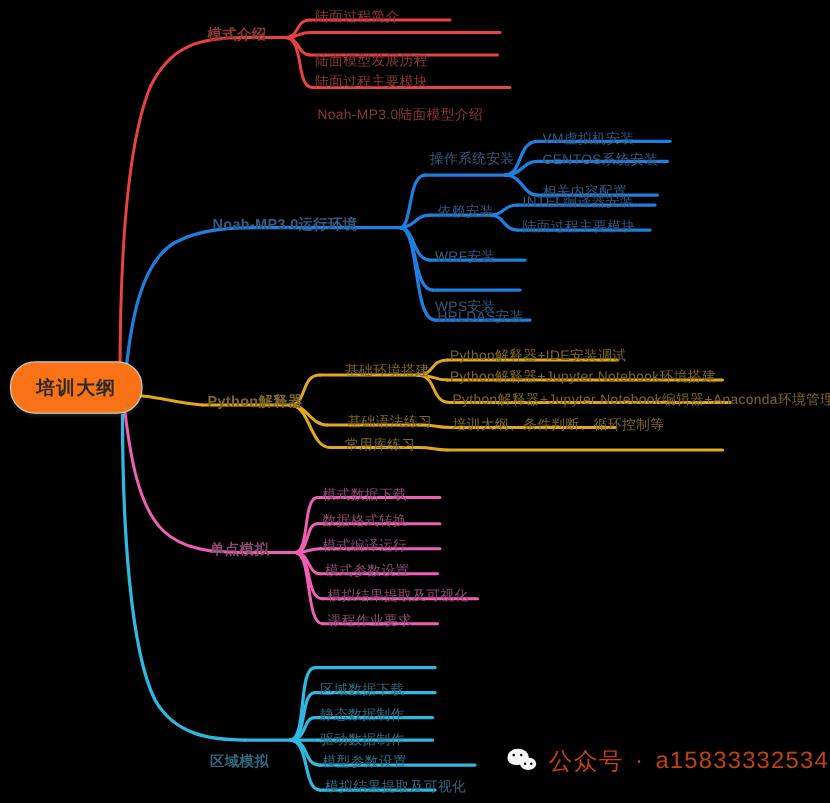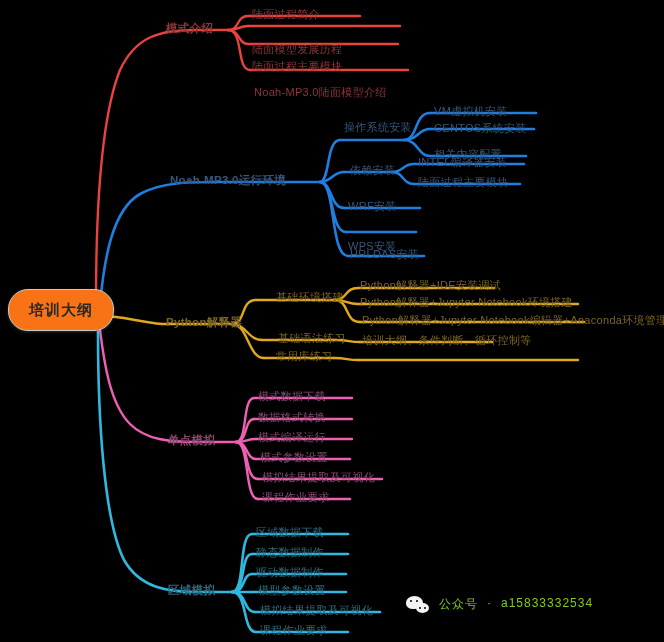--- a/index.html
+++ b/index.html
@@ -7,31 +7,31 @@
        font-family:"Liberation Sans","DejaVu Sans",sans-serif;}
   #stage{position:relative;width:664px;height:642px;background:#000;}
   svg.wires{position:absolute;left:0;top:0;width:664px;height:642px;pointer-events:none;}
 
   .node{position:absolute;white-space:nowrap;font-size:11px;line-height:14px;
         letter-spacing:.3px;transform:translateY(-50%);}
   .node.red   {color:#8d3636;}
   .node.blue  {color:#35587f;}
   .node.gold  {color:#7d6524;}
   .node.pink  {color:#8a4a72;text-align:center;}
-  .node.cyan  {color:#2f6a80;}
+  .node.cyan  {color:#2f6a80;margin-top:20px;}
   .node.brk   {font-size:11.5px;font-weight:bold;}
 
   .root{position:absolute;left:8px;top:289px;width:104px;height:40px;
         background:#f97316;border:1px solid #c9c9c4;border-radius:20px;
         box-shadow:0 1px 3px rgba(255,255,255,.18);
         display:flex;align-items:center;justify-content:center;
         color:#2a2a2a;font-size:15px;font-weight:bold;letter-spacing:1px;}
 
-  .wm{position:absolute;left:406px;top:596px;display:flex;align-items:flex-start;gap:9px;
-      color:#84cc16;font-size:12px;letter-spacing:1px;}
+  .wm{position:absolute;left:406px;top:596px;display:flex;align-items:center;gap:9px;
+      color:#c2410c;font-size:19px;letter-spacing:1px;}
   .wm .wx{width:24px;height:20px;position:relative;}
   .wm .wx b{position:absolute;display:block;background:#f4f4f4;border-radius:50%;}
   .wm .wx b.a{width:17px;height:13px;left:0;top:0;border-radius:50% 50% 50% 40%;}
   .wm .wx b.b{width:13px;height:10px;left:10px;top:7px;}
   .wm .wx i{position:absolute;background:#000;border-radius:50%;width:2px;height:2px;}
 </style>
 </head>
 <body>
 
 <div id="stage">

